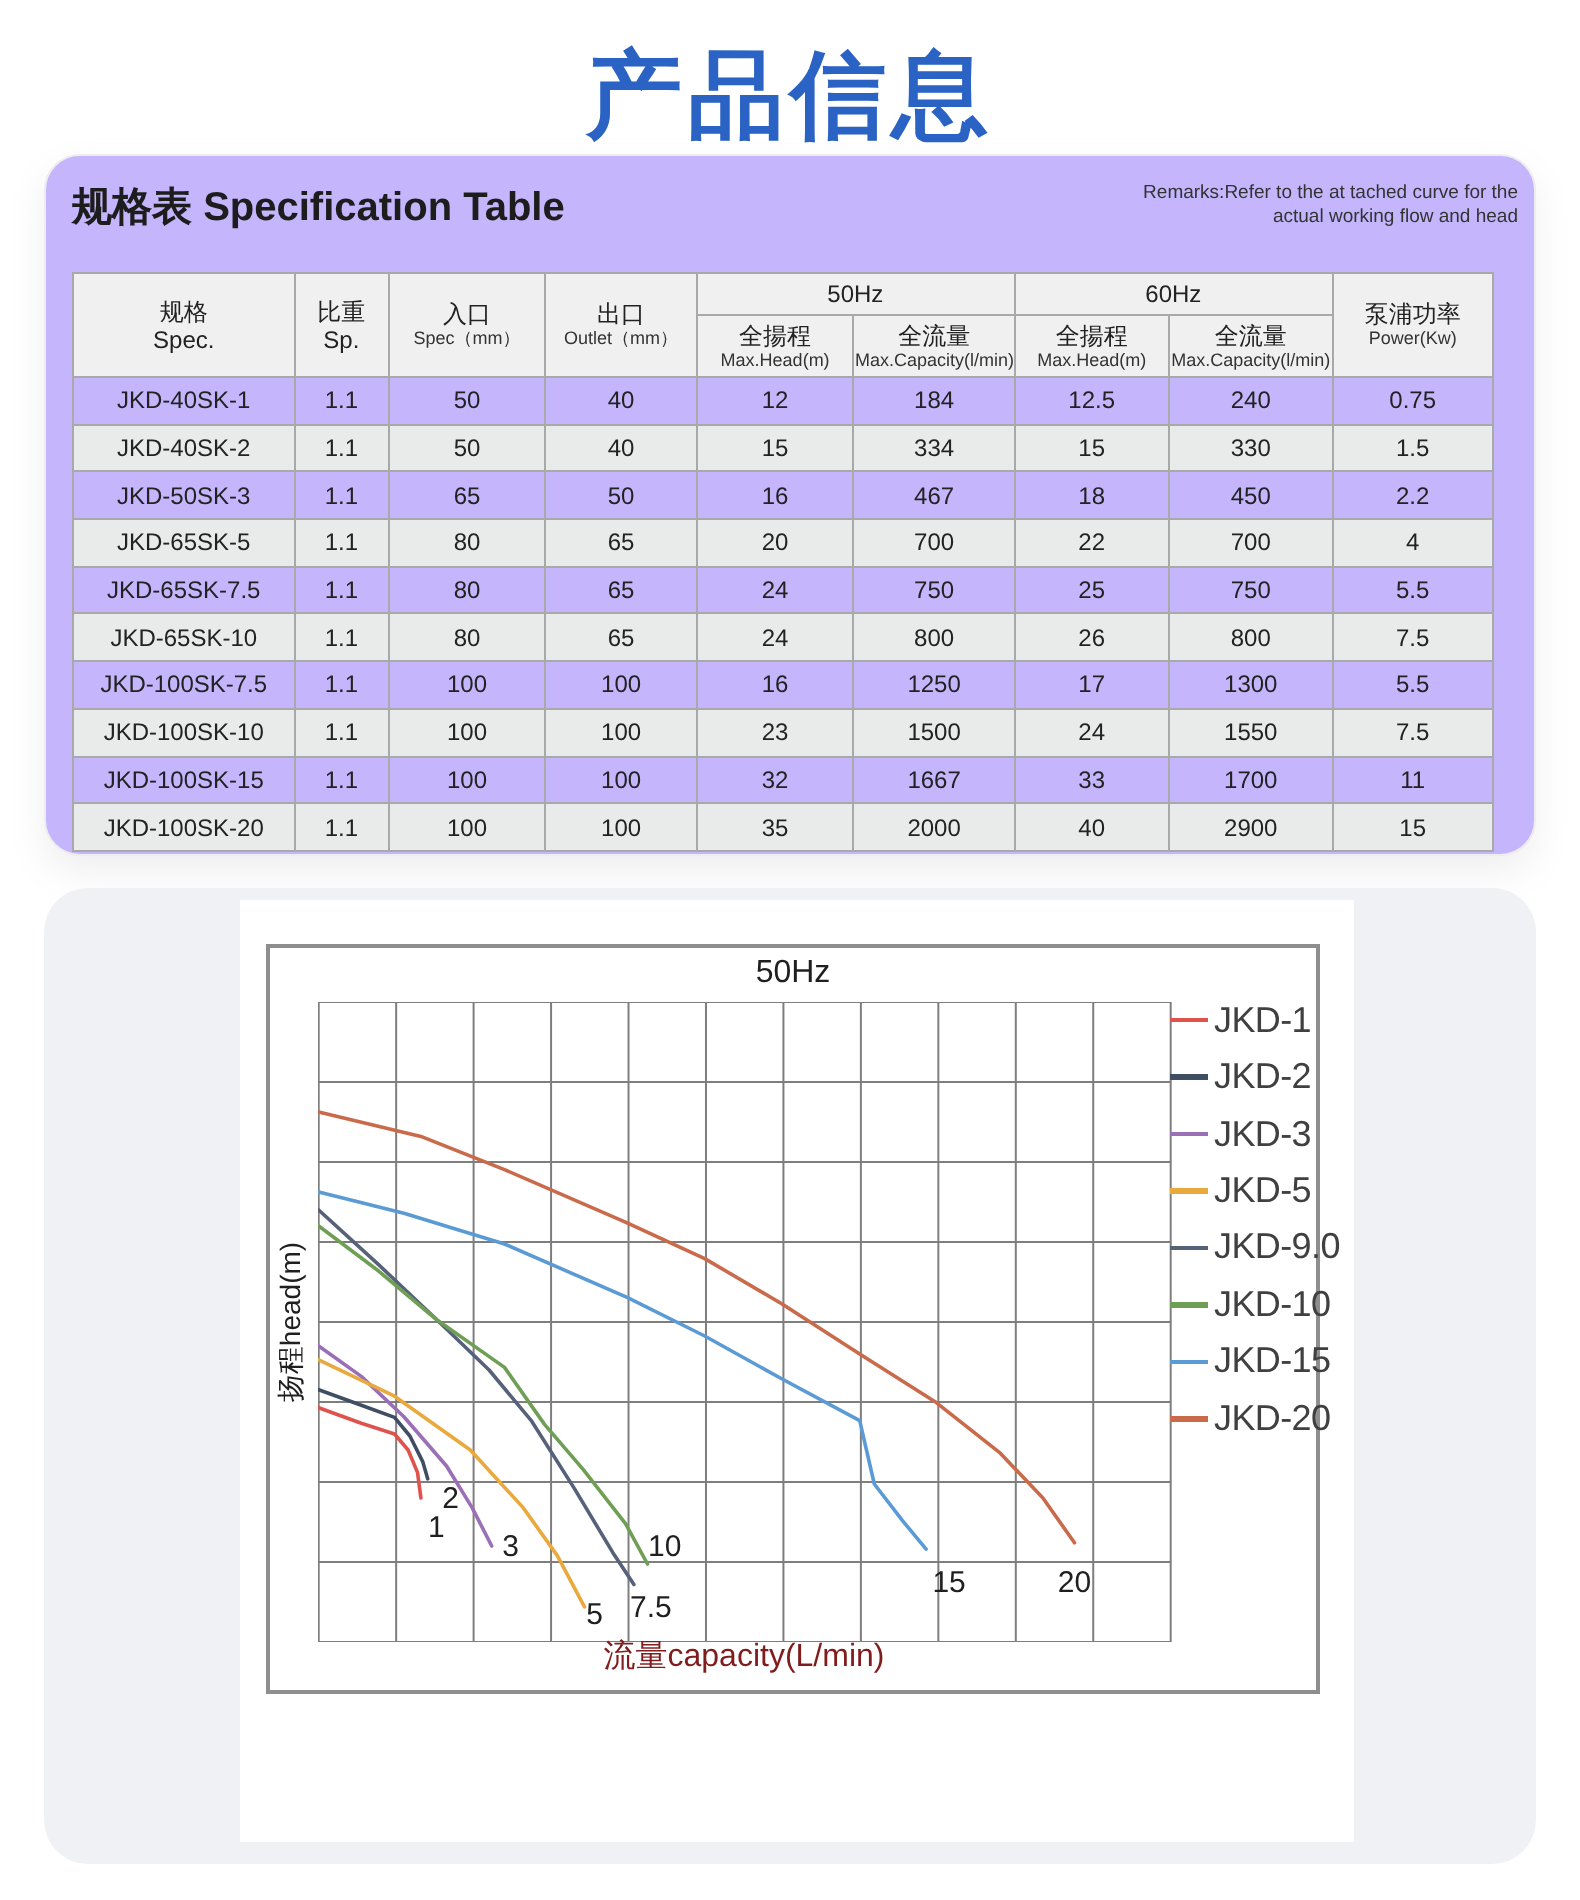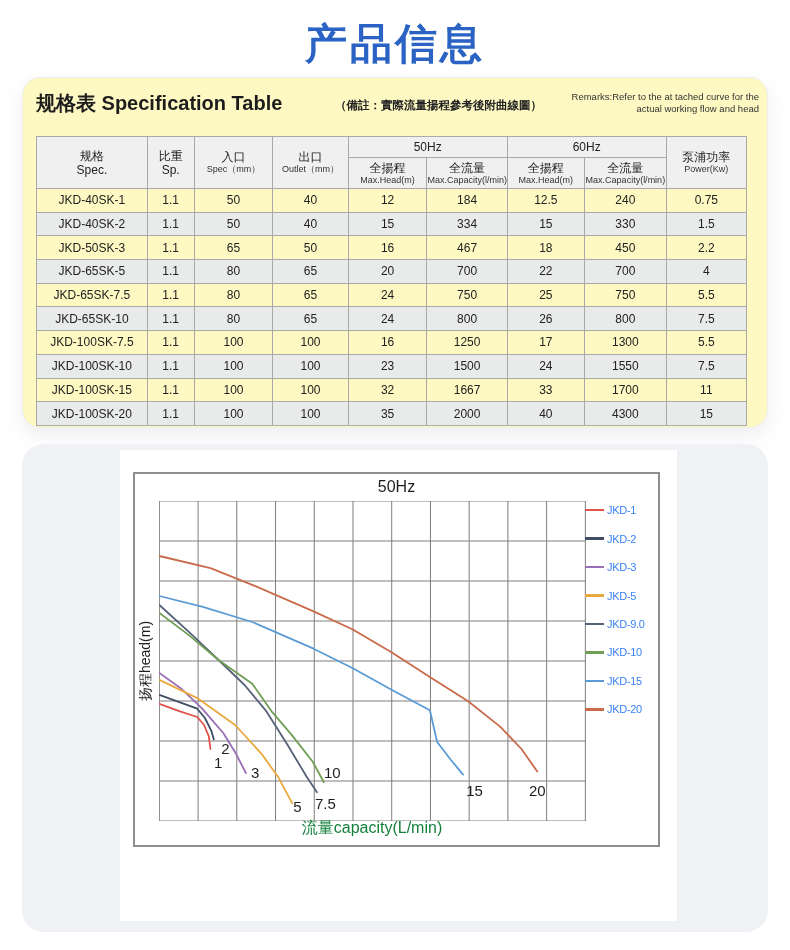--- a/index.html
+++ b/index.html
@@ -4,27 +4,27 @@
 <style>
   * { margin:0; padding:0; box-sizing:content-box; }
   html,body { width:790px; height:950px; }
   body {
     position:relative; background:#ffffff;
     font-family:"Liberation Sans", sans-serif; color:#222;
     overflow:hidden;
   }
   .page-title {
     position:absolute; top:16px; left:0; width:100%;
-    text-align:center; font-size:42px; font-weight:800;
+    text-align:center; font-size:48px; font-weight:800;
     color:#2a63c4; letter-spacing:3px;
   }
   
   .card-spec {
     position:absolute; left:22px; top:77px; width:744px; height:349px;
-    background:#fef9c3; border:1px solid #ededef; border-radius:18px;
+    background:#c4b5fd; border:1px solid #ededef; border-radius:18px;
     box-shadow:0 8px 18px rgba(120,125,140,.12);
   }
   .spec-title { position:absolute; left:13px; top:12px; font-size:20px; font-weight:bold; color:#1d1d1d; }
   .spec-note  { position:absolute; left:312px; top:20px; font-size:11.5px; font-weight:bold; color:#222; white-space:nowrap; }
   .spec-remarks { position:absolute; left:540px; top:13px; width:196px; font-size:9.5px; line-height:11.5px; color:#333;text-align:right; }
   table.spec {
     position:absolute; left:13px; top:58px; width:710px;
     border-collapse:collapse; table-layout:fixed;
   }
   table.spec th, table.spec td {
@@ -49,41 +49,40 @@
   .chart-box {
     position:absolute; left:13px; top:22px; width:523px; height:371px;
     border:2px solid #8e8e8e;
   }
   .chart-title { position:absolute; top:4px; left:0; width:100%; text-align:center; font-size:16px; color:#1f1f1f; }
   .plot-svg { position:absolute; left:24px; top:27px; }
   .ylab {
     position:absolute; left:-150px; top:179px; width:320px; height:16px;
     transform:rotate(-90deg); text-align:center; font-size:14px; color:#1f1f1f;
   }
-  .xlab { position:absolute; left:24px; top:344px; width:426px; text-align:center; font-size:16px; color:#15803d; }
+  .xlab { position:absolute; left:24px; top:344px; width:426px; text-align:center; font-size:16px; color:#7f1d1d; }
   .legend { position:absolute; left:450px; top:22px; width:72px; }
   .legend-item { height:28.45px; display:flex; align-items:center; }
   .swatch { width:19px; height:2.5px; margin-right:3px; flex:none; }
-  .lname { font-size:11px; color:#3b82f6; letter-spacing:-0.3px; white-space:nowrap; }
+  .lname { font-size:18px; color:#404040; letter-spacing:-0.3px; white-space:nowrap; }
   .caption {
     position:absolute; left:0; top:414px; width:557px; text-align:center;
     font-size:21px; color:#2c2c2c; letter-spacing:1px;
   }
 </style>
 </head>
 <body>
 
 <div class="page-title">产品信息</div>
 
 <div class="card-spec">
   <div class="spec-title">
     <span>规格表</span>
     <span>Specification Table</span>
   </div>
-  <div class="spec-note">（備註：實際流量揚程參考後附曲線圖）</div>
   <div class="spec-remarks">Remarks:Refer to the at tached curve for the actual working flow and head</div>
 
   <table class="spec">
     <colgroup>
       <col style="width:15.6%">
         <col style="width:6.6%">
         <col style="width:11.1%">
       <col style="width:10.6%">
         <col style="width:11.1%">
         <col style="width:11.3%">
@@ -236,21 +235,21 @@
           <td class="dcell">11</td>
         </tr>
         <tr class="drow alt">
           <td class="dcell">JKD-100SK-20</td>
           <td class="dcell">1.1</td>
           <td class="dcell">100</td>
           <td class="dcell">100</td>
           <td class="dcell">35</td>
           <td class="dcell">2000</td>
           <td class="dcell">40</td>
-          <td class="dcell">4300</td>
+          <td class="dcell">2900</td>
           <td class="dcell">15</td>
         </tr>
       </tbody>
   </table>
 </div>
 
 <div class="card-chart">
   <div class="plate">
     <div class="chart-box">
       <div class="chart-title">50Hz</div>

